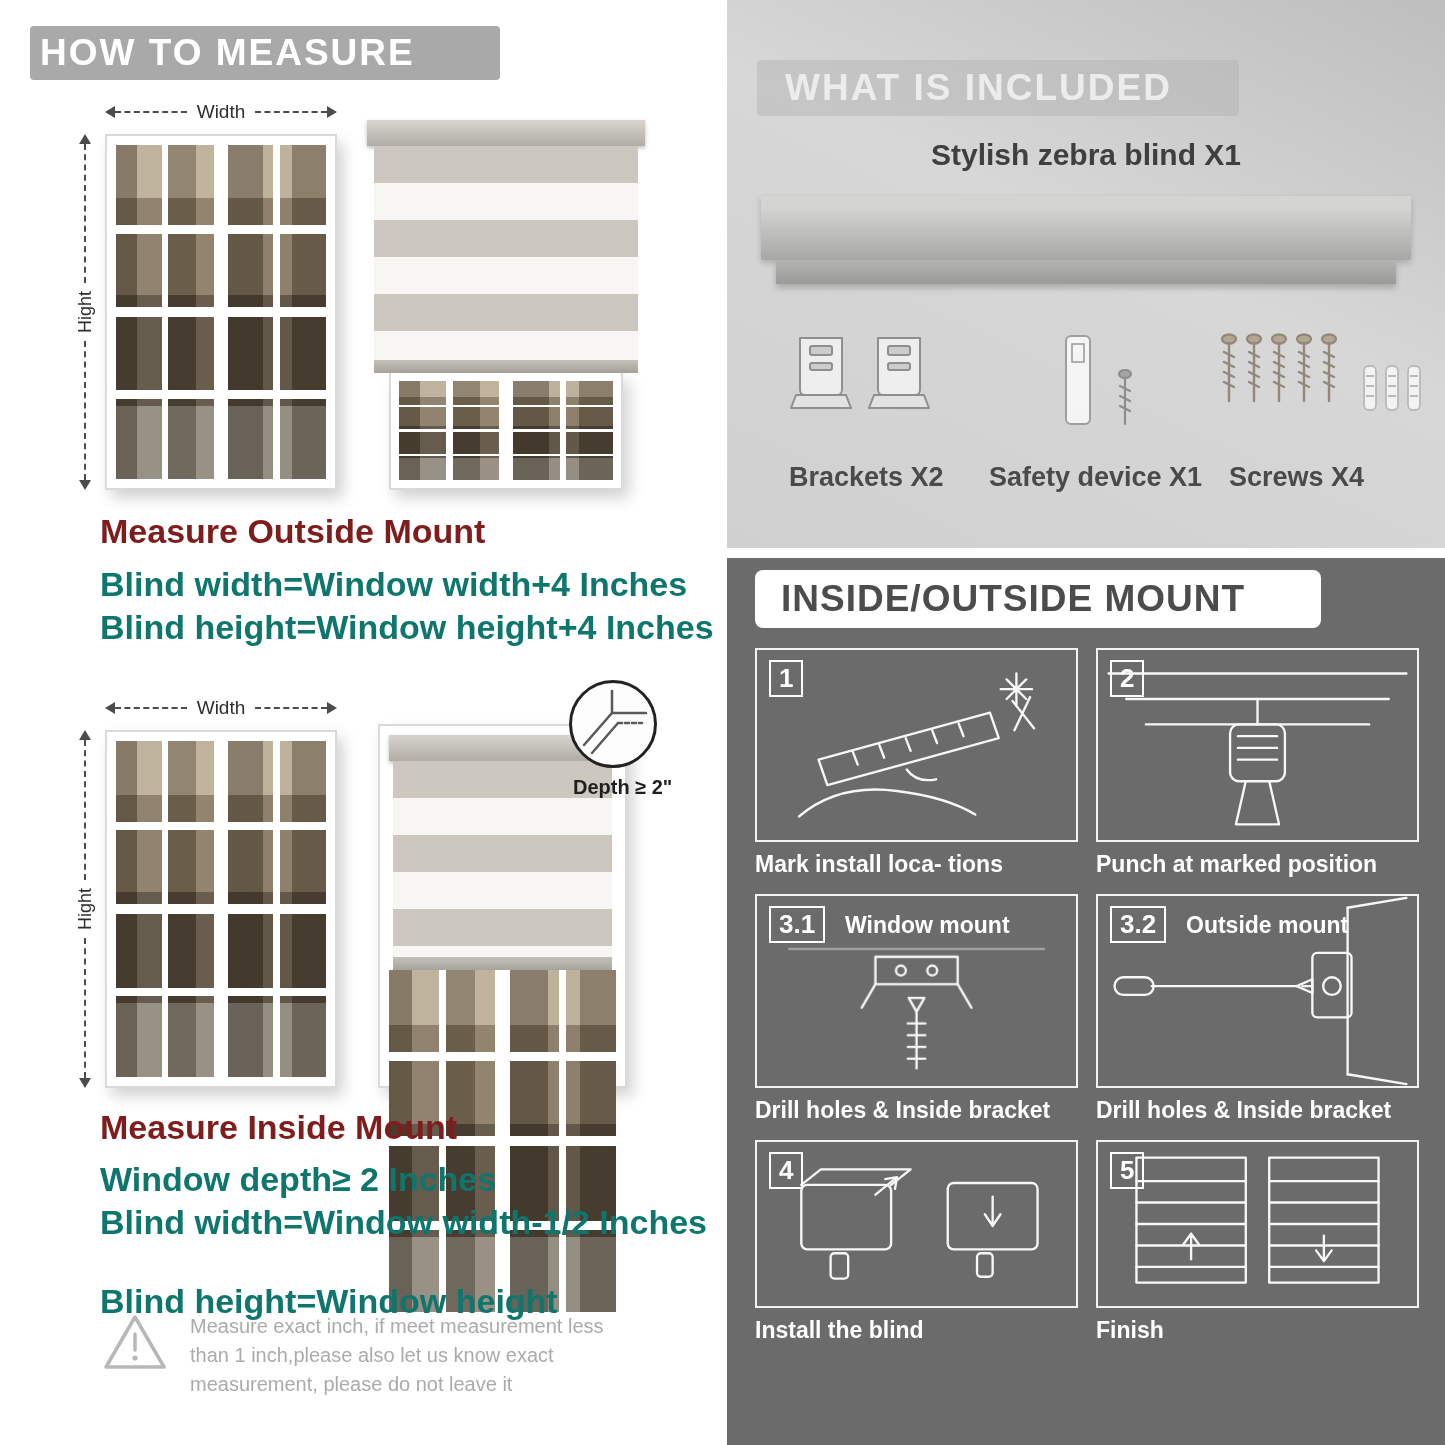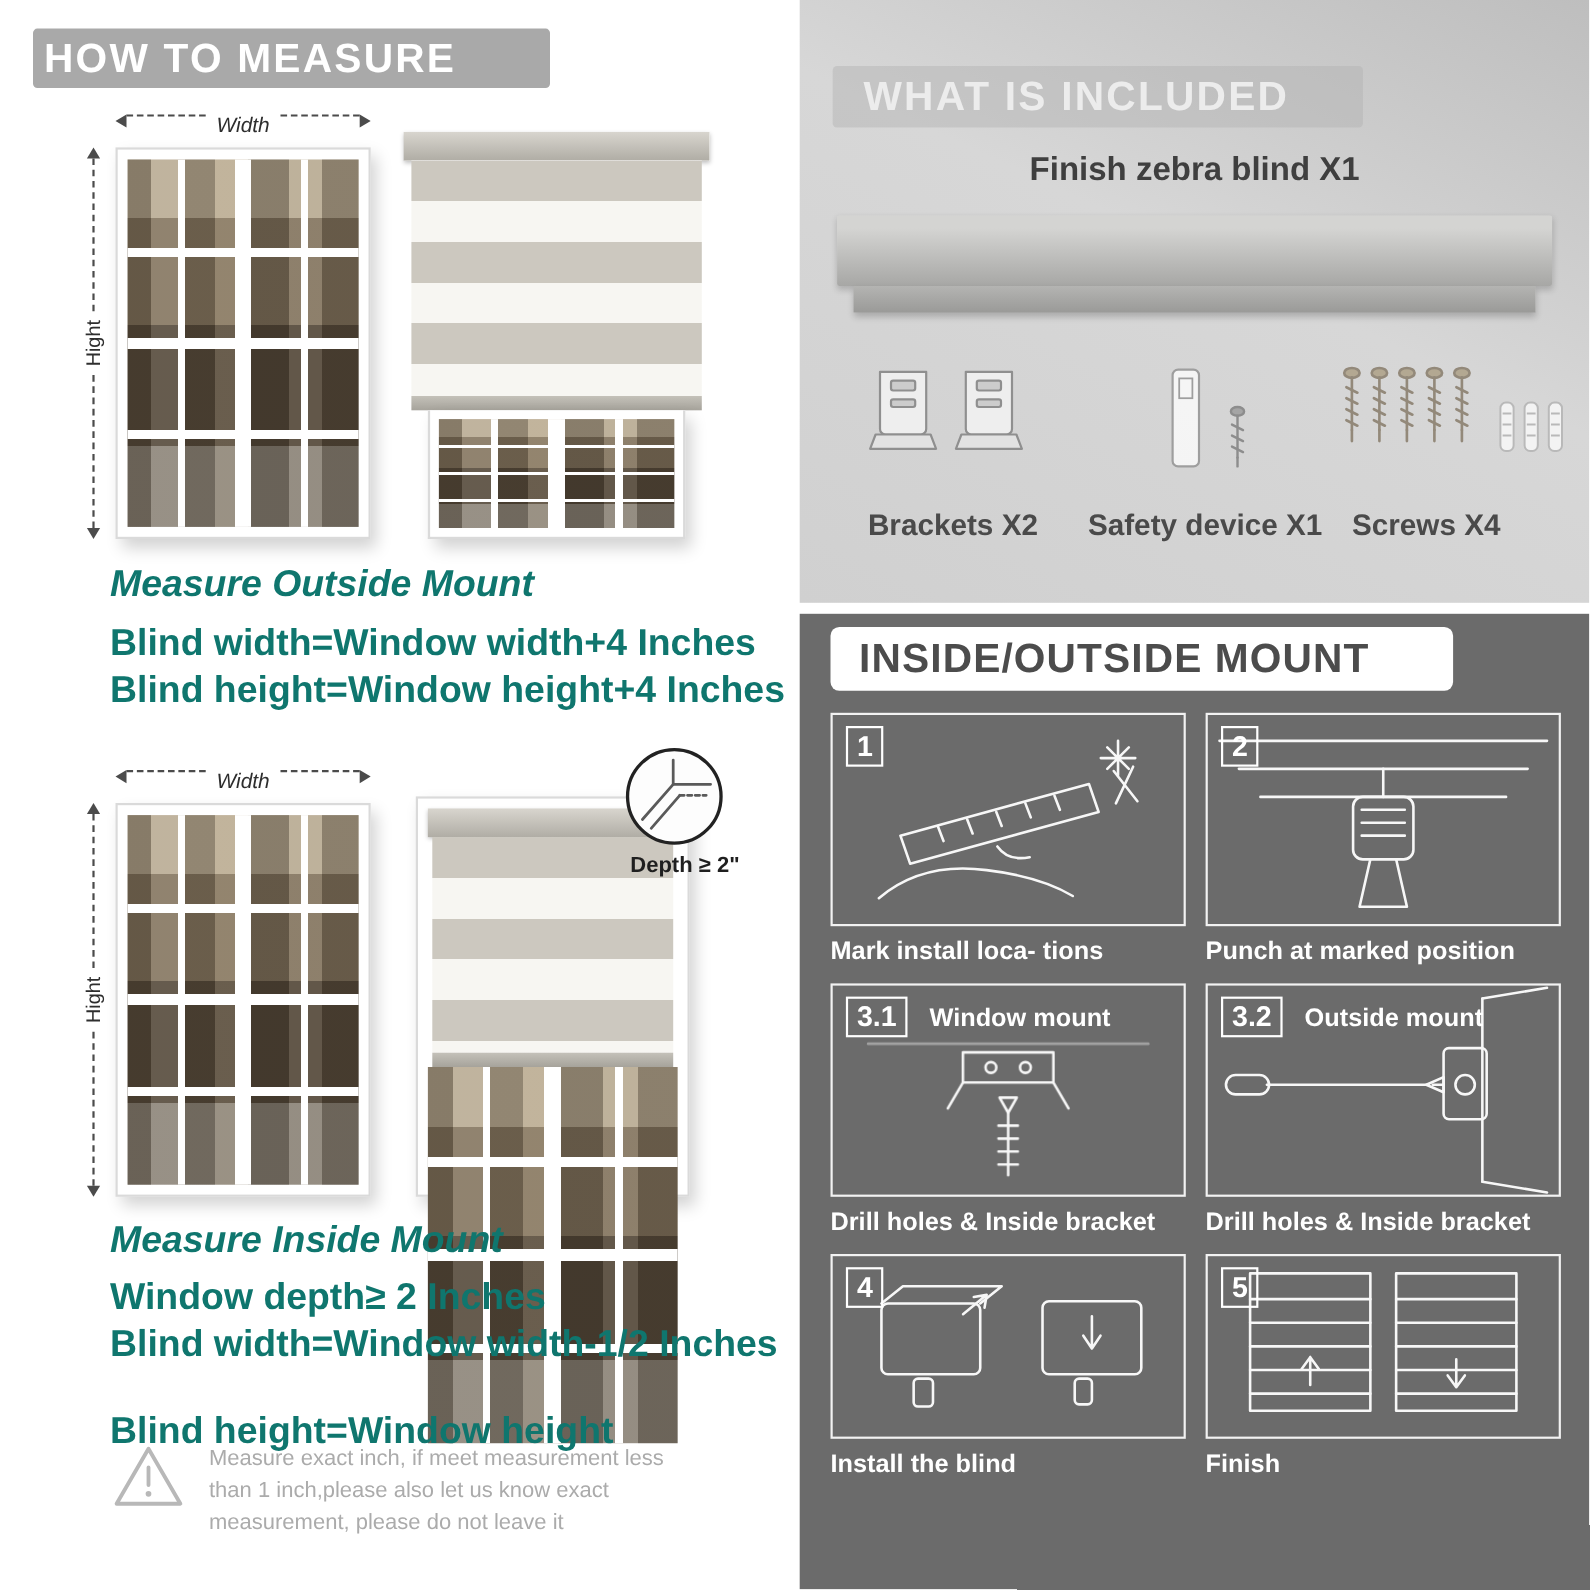--- a/index.html
+++ b/index.html
@@ -10,21 +10,21 @@
   
   .sec-left { position:absolute; left:0; top:0; width:700px; height:1445px; background:#fff; }
   .htm-banner { position:absolute; left:30px; top:26px; width:470px; height:54px; background:#a9a9a9; border-radius:4px;
     color:#fff; font-size:37px; font-weight:bold; letter-spacing:2px; line-height:54px; padding-left:10px; white-space:nowrap; }
 
   .mgroup { position:absolute; }
   #group-outside { left:75px; top:100px; width:582px; height:394px; }
   #group-inside  { left:75px; top:696px; width:582px; height:400px; }
 
   
-  .dim-h { position:absolute; display:flex; align-items:flex-start; height:16px;font-style:italic; }
+  .dim-h { position:absolute; display:flex; align-items:center; height:16px; }
   .dim-h .dash { flex:1; border-top:2px dashed #4b4b4b; height:0; }
   .dim-v { position:absolute; display:flex; flex-direction:column; align-items:center; width:16px; }
   .dim-v .dash { flex:1; border-left:2px dashed #4b4b4b; width:0; }
   .arr { width:0; height:0; }
   .arr.left  { border-top:6px solid transparent; border-bottom:6px solid transparent; border-right:10px solid #4b4b4b; }
   .arr.right { border-top:6px solid transparent; border-bottom:6px solid transparent; border-left:10px solid #4b4b4b; }
   .arr.up    { border-left:6px solid transparent; border-right:6px solid transparent; border-bottom:10px solid #4b4b4b; }
   .arr.down  { border-left:6px solid transparent; border-right:6px solid transparent; border-top:10px solid #4b4b4b; }
   .dim-h .dlabel { padding:0 10px; font-size:19px; color:#2e2e2e; white-space:nowrap; }
   .dim-v .dlabel { padding:8px 0; font-size:18px; color:#2e2e2e; writing-mode:vertical-rl; transform:rotate(180deg); }
@@ -58,21 +58,21 @@
   #win-inside { left:303px; top:28px; width:249px; height:364px; }
   #win-inside .inner { position:relative; width:100%; height:100%; background:#fff; }
   #win-inside .zebra { margin:0 4px; height:196px; }
   #win-inside .bottomrail { margin:0 4px; }
   #win-inside .photo { position:absolute; left:0; right:0; top:235px; bottom:0; }
 
   .depth-circle { position:absolute; left:494px; top:-16px; width:88px; height:88px; border:3px solid #222;
     border-radius:50%; background:#fdfdfd; overflow:hidden; z-index:5; }
   .depth-label { position:absolute; left:498px; top:80px; font-size:20px; font-weight:bold; color:#1f1f1f; z-index:5; white-space:nowrap; }
 
-  .h-measure { position:absolute; left:100px; font-size:34px; font-weight:bold; color:#0f766e; white-space:nowrap;font-style:italic; }
+  .h-measure { position:absolute; left:100px; font-size:34px; font-weight:bold; color:#7f1d1d; white-space:nowrap; }
   .p-measure { position:absolute; left:100px; font-size:34px; font-weight:bold; color:#0f766e; white-space:nowrap; }
   #t-outside { top:512px; } #l-out1 { top:565px; } #l-out2 { top:608px; }
   #t-inside  { top:1108px; } #l-in1 { top:1160px; } #l-in2 { top:1203px; } #l-in3 { top:1246px;margin-top:36px; }
 
   .warning { position:absolute; left:102px; top:1312px; width:540px; display:flex; gap:22px; align-items:flex-start; }
   .warning p { width:430px; font-size:20px; color:#ababab; line-height:1.45; }
 
   
   .sec-included { position:absolute; left:727px; top:0; width:718px; height:548px;
     background:linear-gradient(205deg,#bebebe,#d7d7d7 45%,#d0d0d0); }
@@ -198,21 +198,21 @@
         <circle cx="33" cy="46" r="2.6" fill="#b8b8b8"></circle>
       </svg>
       <p>Measure exact inch, if meet measurement less than 1 inch,please also let us know exact measurement, please do not leave it</p>
     </div>
   </section>
 
   <section class="sec-included">
     <div class="inc-banner">
       <span>WHAT IS INCLUDED</span>
     </div>
-    <div class="blind-title">Finish zebra blind X1</div>
+    <div class="blind-title">Stylish zebra blind X1</div>
 
     <div class="headrail-art">
       <div class="hr-main"></div>
       <div class="hr-valance"></div>
     </div>
 
     <div class="comp" id="comp-brackets">
       <svg width="64" height="84" viewBox="0 0 64 84">
         <g stroke="#8f8f8f" stroke-width="2" fill="#eeeeee" stroke-linejoin="round">
           <path d="M11 6 h42 v52 a5 5 0 0 1 -5 5 h-32 a5 5 0 0 1 -5 -5 z"></path>

